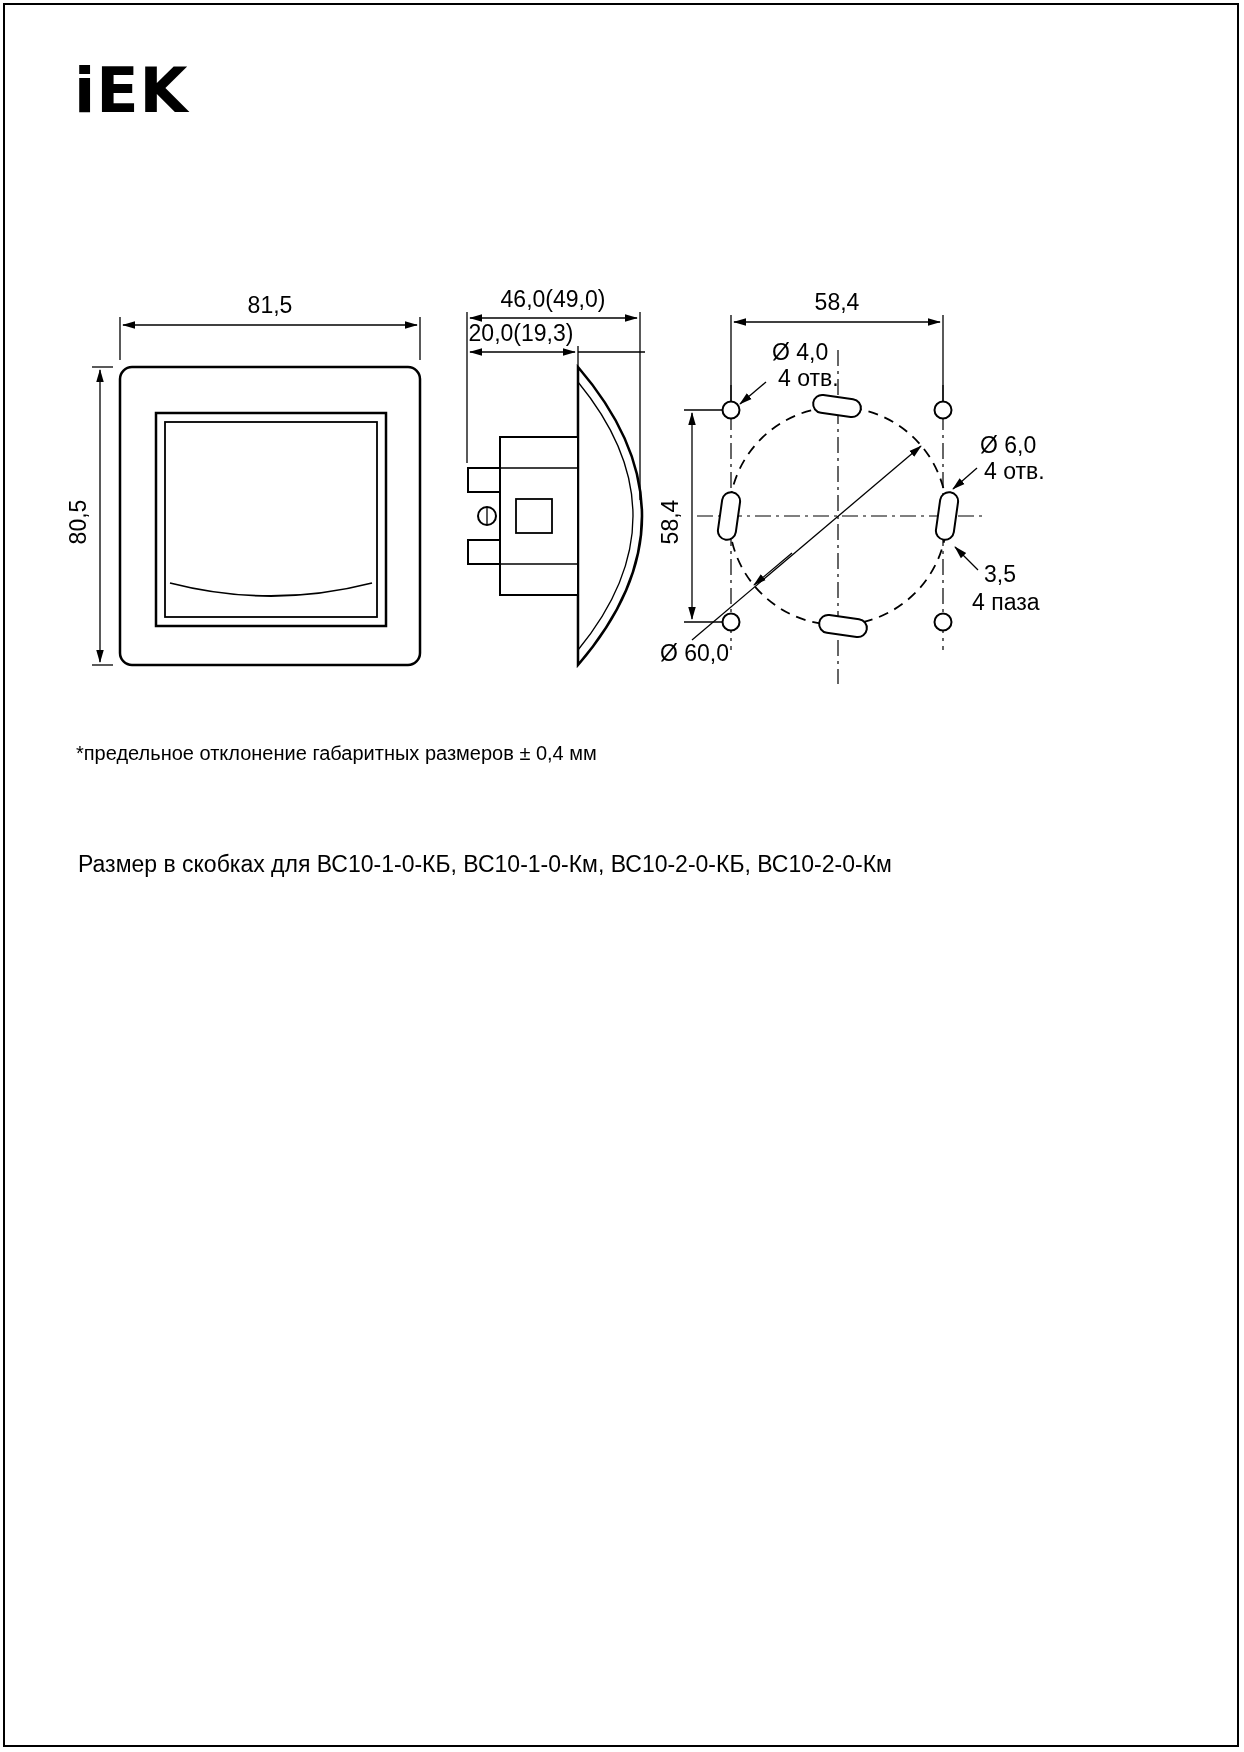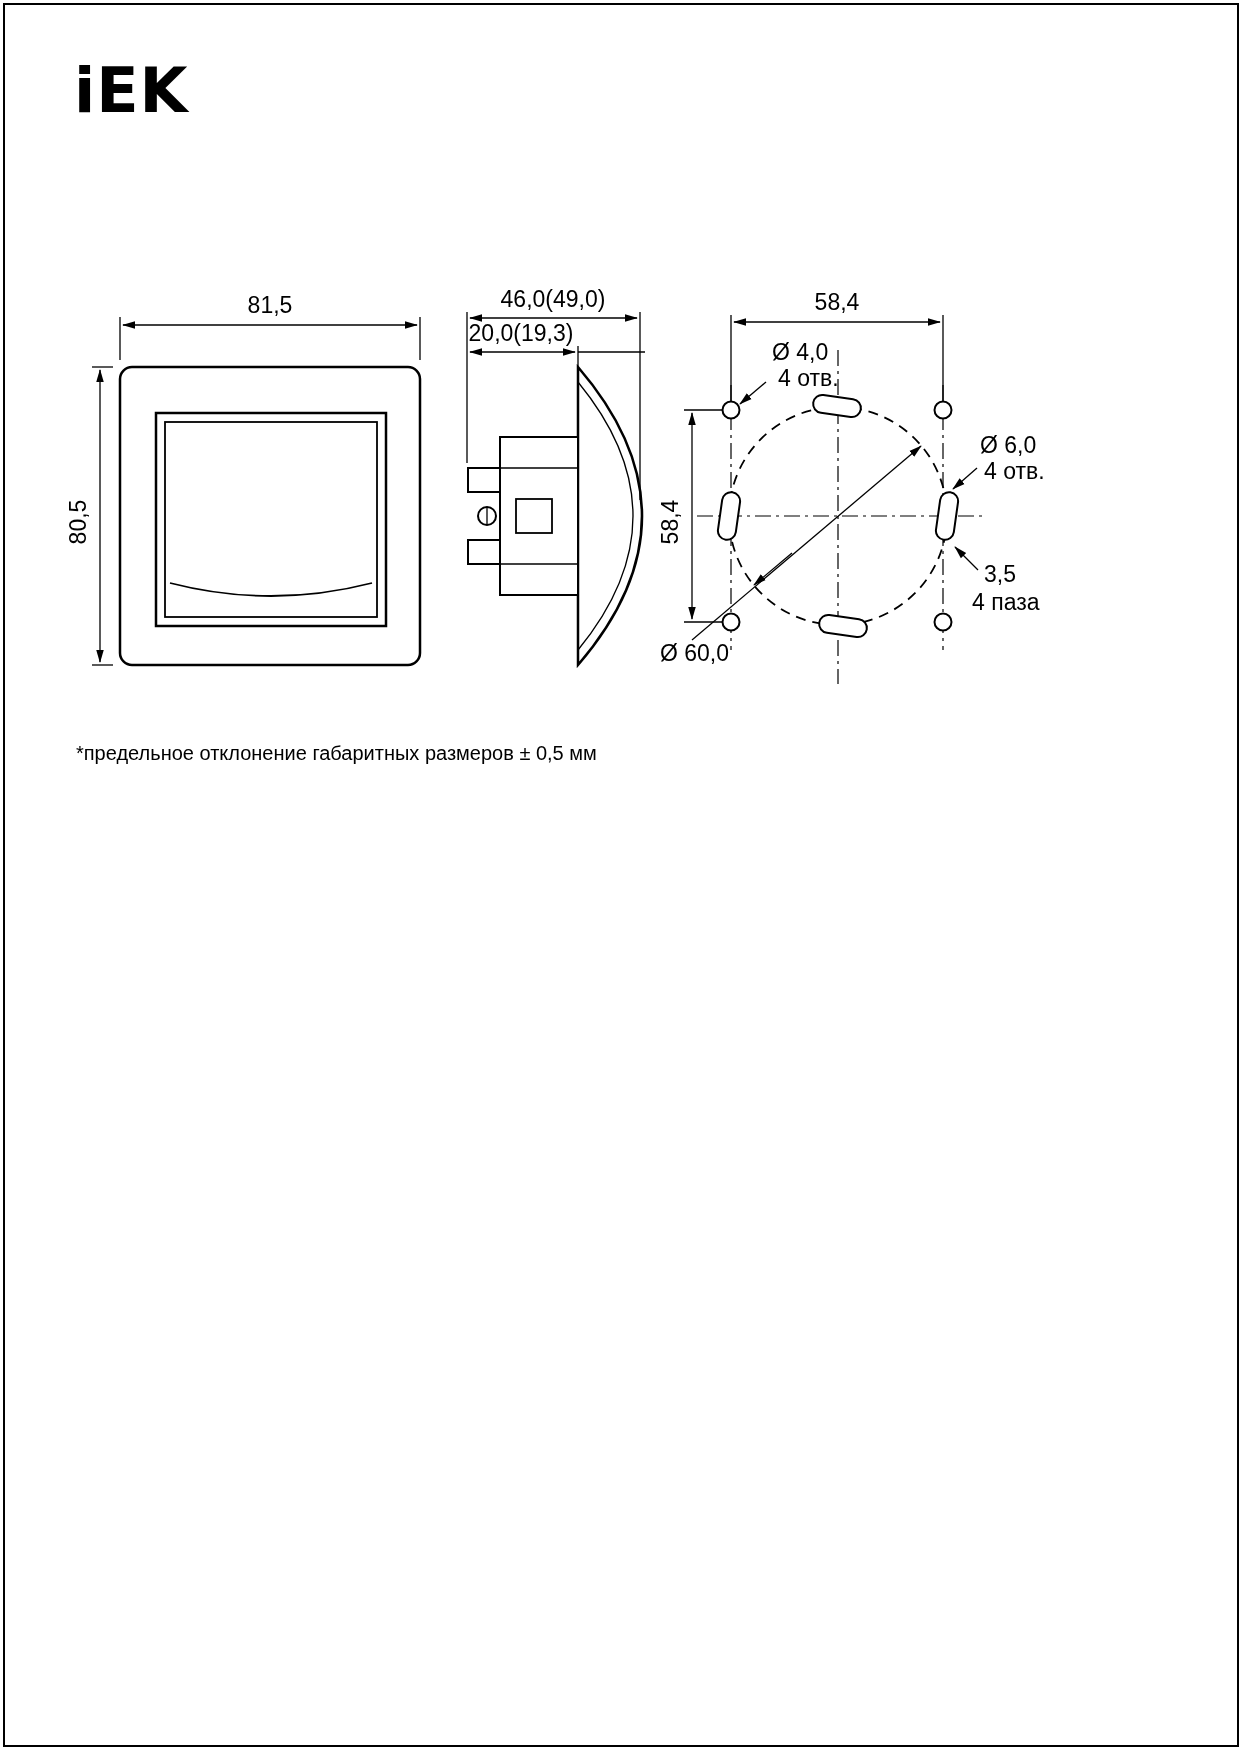--- a/index.html
+++ b/index.html
@@ -171,16 +171,17 @@
     </g>
 
     <g>
       <line x1="978" y1="570" x2="955" y2="547" class="thin" marker-end="url(#arr)"></line>
       <text x="984" y="582" text-anchor="start">3,5</text>
       <text x="972" y="610" text-anchor="start">4 паза</text>
     </g>
   </g>
 </svg>
 
-<div class="note-text">*предельное отклонение габаритных размеров ± 0,5 мм</div>
+<div class="note-text">*предельное отклонение габаритных размеров ± 0,4 мм</div>
 
 <div class="caption">
+  <div>Размер в скобках для ВС10-1-0-КБ, ВС10-1-0-Км, ВС10-2-0-КБ, ВС10-2-0-Км</div>
 </div>
 
 </body></html>

